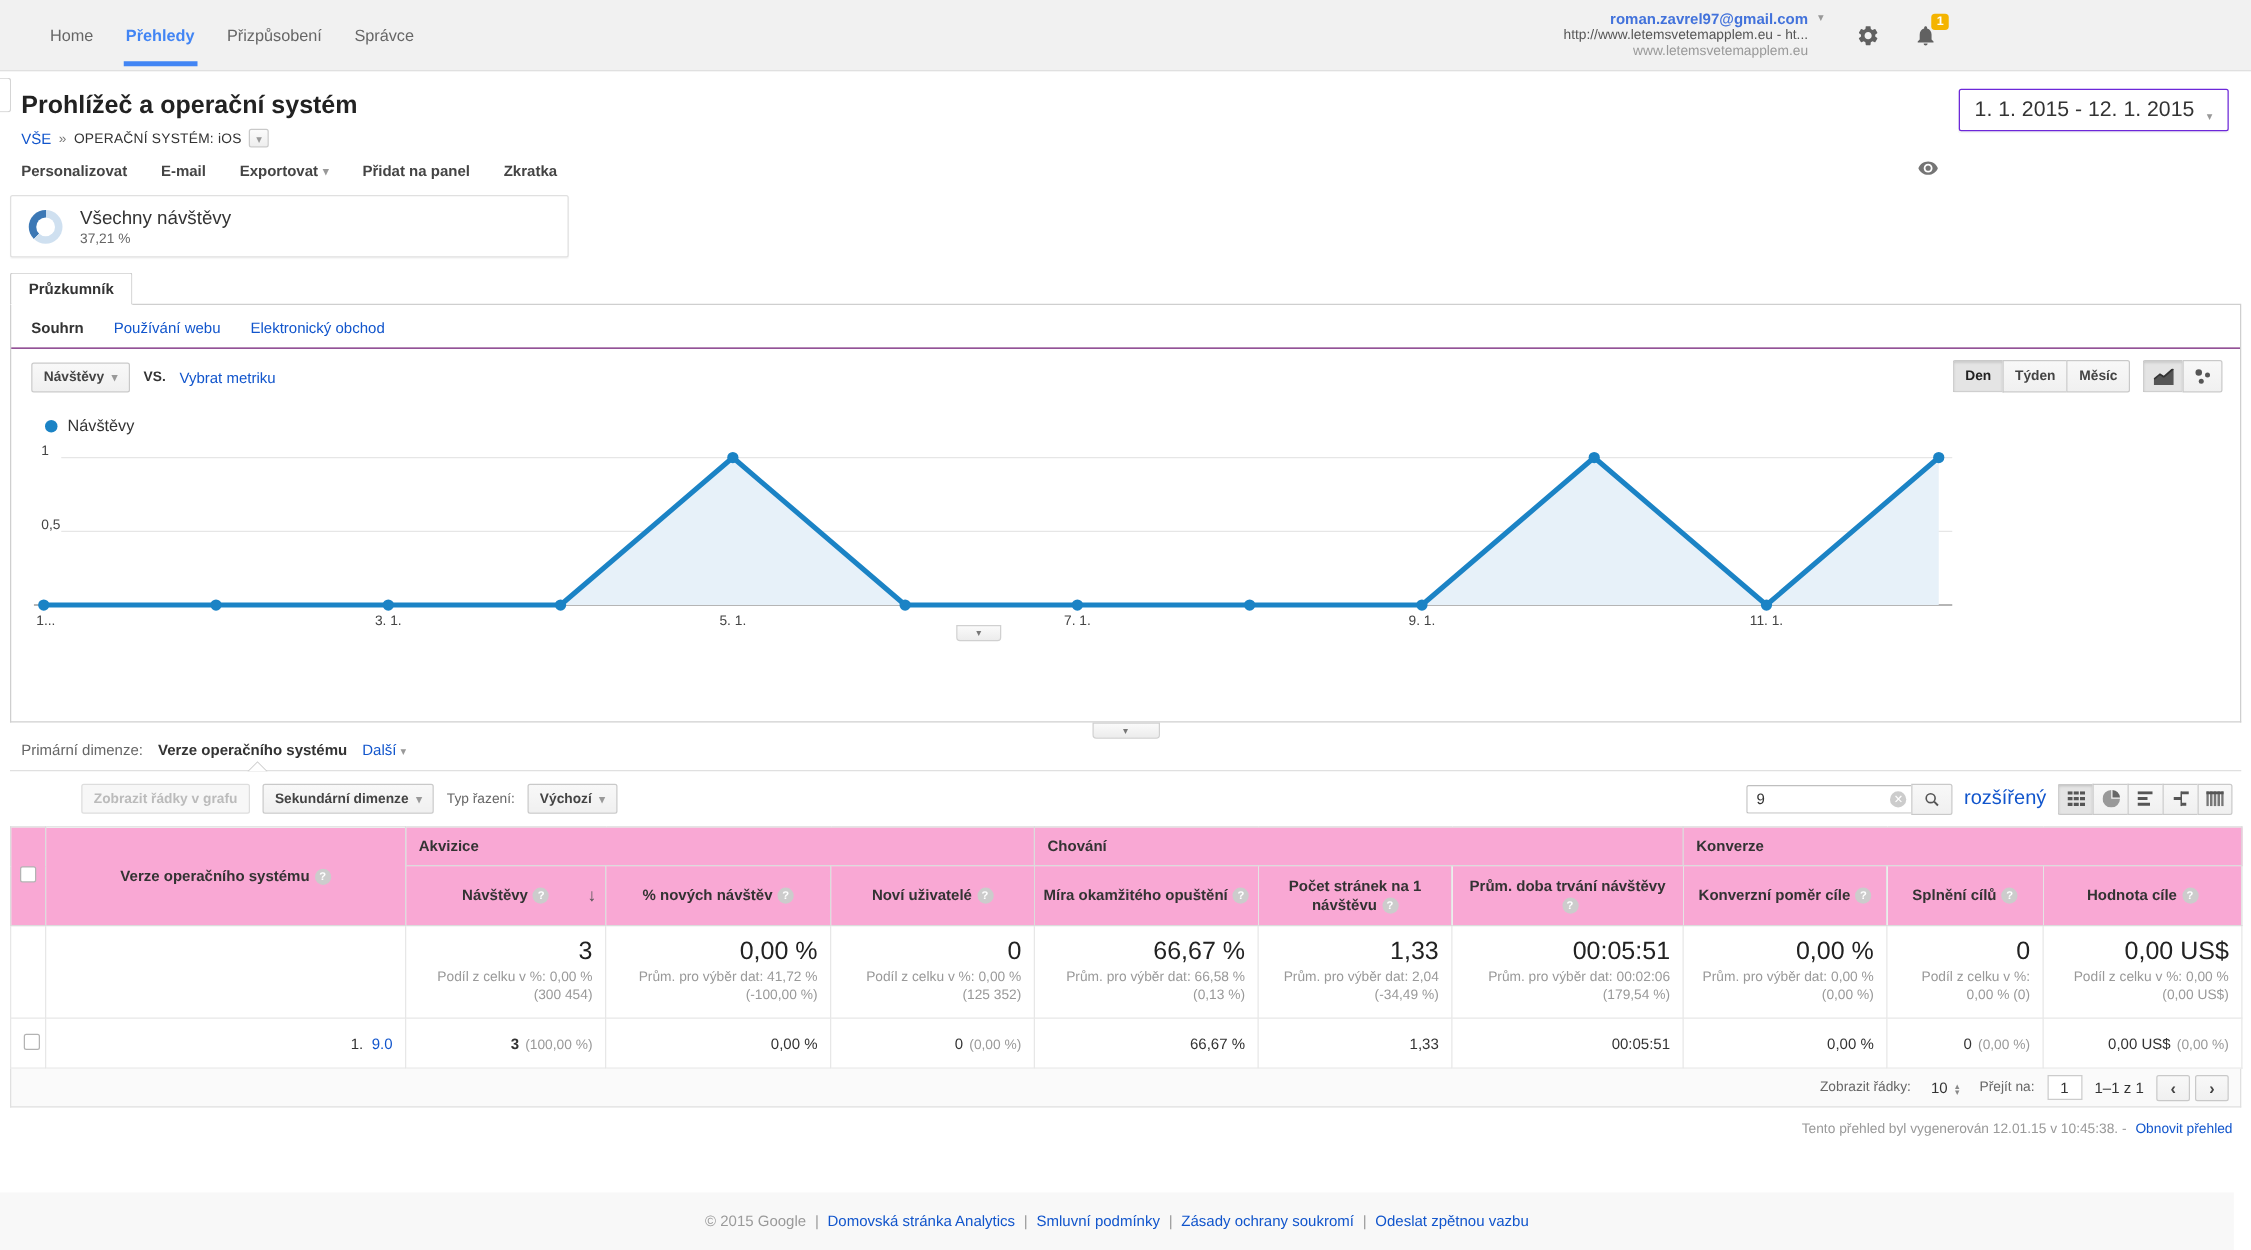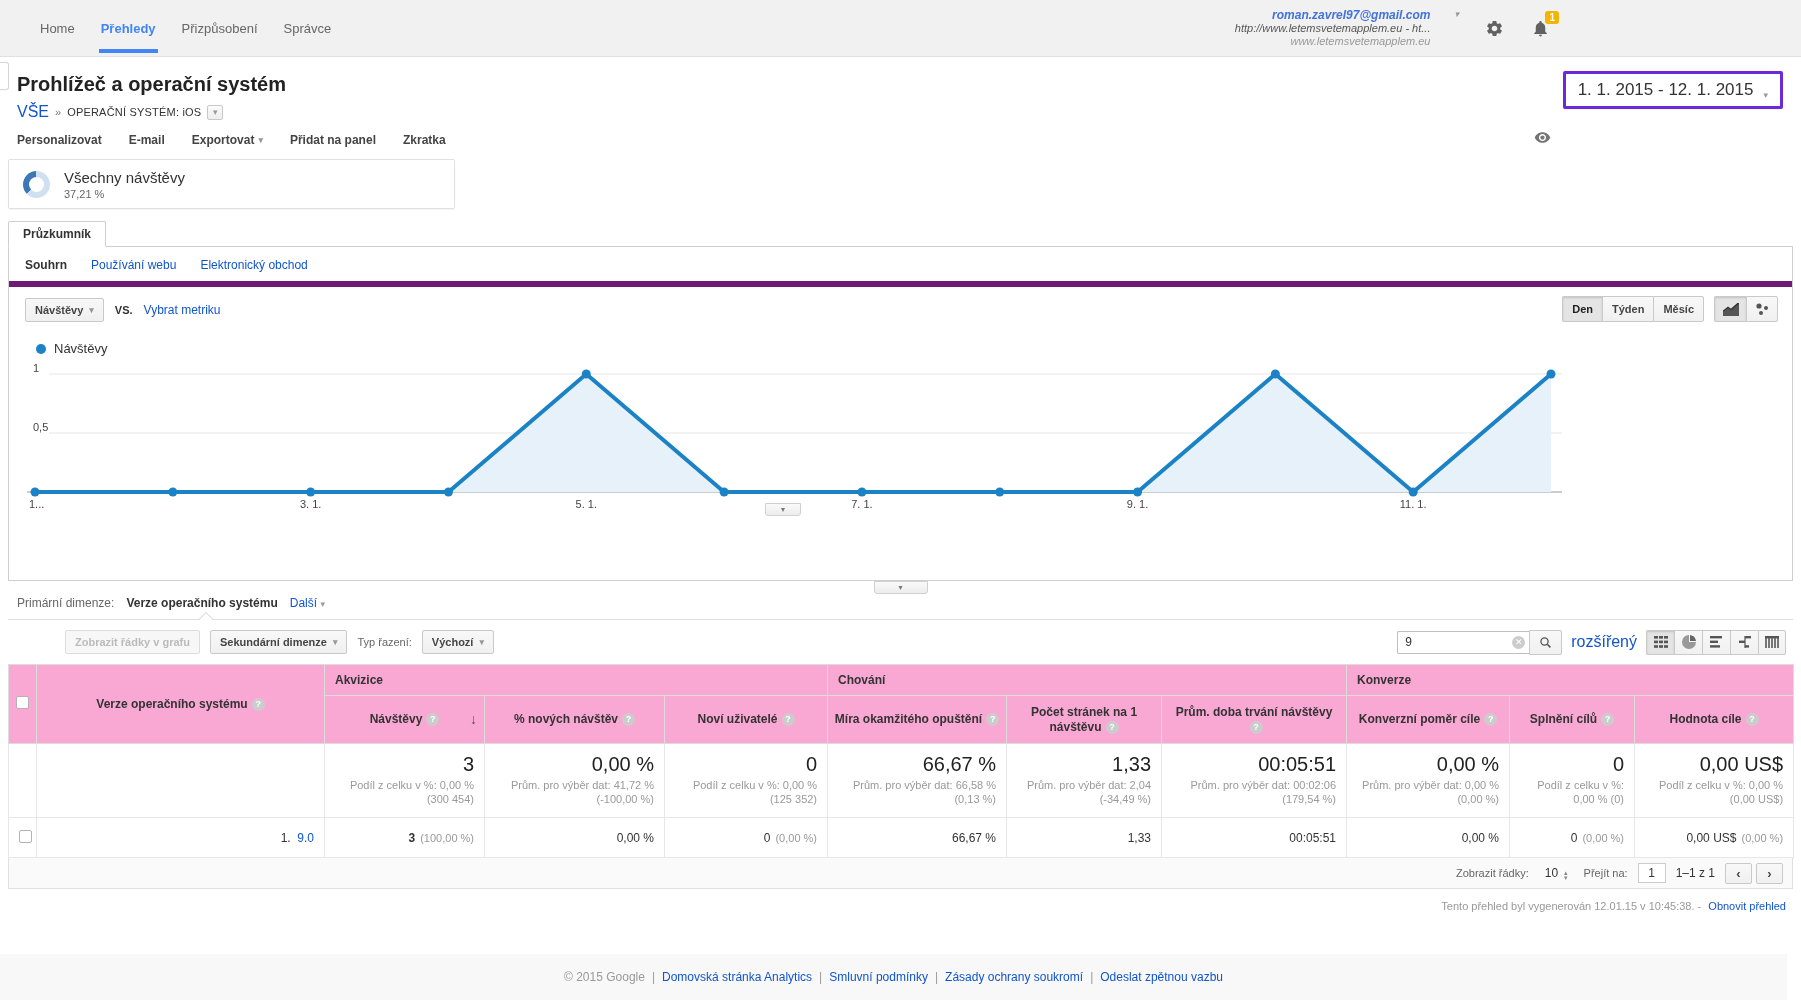--- a/index.html
+++ b/index.html
@@ -19,46 +19,46 @@
   .account .email { font-size:12px; font-weight:bold; color:#4272db; }
   .account .prop { font-size:11px; color:#555; }
   .account .view { font-size:11px; color:#999; }
   .iconbtn { position:relative; cursor:pointer; width:22px; height:22px; display:flex; align-items:center; justify-content:center; }
   .badge { position:absolute; top:-6px; right:-8px; background:#f4b400; color:#fff; font-size:10px; font-weight:bold; border-radius:3px; padding:1px 4px; }
 
   
   .header { position:relative; padding:16px 0 0 17px; }
   .page-title { font-size:20px; font-weight:bold; color:#222; }
   .breadcrumb { margin-top:7px; font-size:11px; display:flex; align-items:center; gap:6px; }
-  .breadcrumb .all { font-size:16px; }
+  .breadcrumb .all { font-size:12px; }
   .breadcrumb .sep { color:#777; }
   .breadcrumb .cur { color:#333; letter-spacing:.2px; }
   .minibtn { display:inline-flex; align-items:center; justify-content:center; width:16px; height:15px; background:linear-gradient(#fbfbfb,#eee); border:1px solid #c9c9c9; border-radius:2px; cursor:pointer; }
-  .date-range { position:absolute; right:18px; top:14px; background:#fff; border:3px solid #6d28d9; border-radius:2px; box-shadow:0 1px 1px rgba(0,0,0,.05); padding:6px 12px; font-size:17px; color:#333; display:flex; align-items:flex-end; gap:10px; cursor:pointer; }
+  .date-range { position:absolute; right:18px; top:14px; background:#fff; border:1px solid #6d28d9; border-radius:2px; box-shadow:0 1px 1px rgba(0,0,0,.05); padding:6px 12px; font-size:17px; color:#333; display:flex; align-items:flex-end; gap:10px; cursor:pointer; }
 
   
   .report-toolbar { position:relative; display:flex; gap:27px; padding:12px 0 10px 17px; font-size:12px; font-weight:bold; color:#444; }
   .report-toolbar .titem { cursor:pointer; display:flex; align-items:center; gap:4px; }
   .eye { position:absolute; right:250px; top:8px; }
 
   
   .segments { display:flex; gap:11px; margin:2px 8px 0; }
   .seg-card { width:447px; height:50px; background:#fff; border:1px solid #e0e0e0; border-radius:2px; display:flex; align-items:center; padding-left:14px; gap:14px; cursor:pointer; box-shadow:0 1px 1px rgba(0,0,0,.04); }
   .donut { width:27px; height:27px; border-radius:50%; background:conic-gradient(#cfe0f0 0deg 226deg, #3c78b5 226deg 360deg); position:relative; }
   .donut::after { content:""; position:absolute; inset:6px; background:#fff; border-radius:50%; }
   .seg-title { font-size:15px; color:#333; }
   .seg-sub { font-size:11px; color:#666; margin-top:2px; }
   .seg-add { width:444px; border:1px dashed #ccc; box-shadow:none; color:#757575; font-size:13px; }
   .ring { width:22px; height:22px; border:3px solid #ddd; border-radius:50%; }
 
   
   .tabstrip { margin:12px 8px 0; border-bottom:1px solid #cfcfcf; height:26px; position:relative; }
   .tab { position:absolute; left:0; bottom:-1px; background:#fff; border:1px solid #cfcfcf; border-bottom-color:#fff; border-radius:2px 2px 0 0; padding:5px 14px; font-size:12px; font-weight:bold; color:#333; cursor:pointer; }
   .panel { margin:0 8px; height:334px; background:#fff; border:1px solid #cfcfcf; border-top:none; position:relative; }
-  .subtabs { display:flex; gap:24px; padding:11px 16px 9px; font-size:12px; border-bottom:6px solid #701a75; }
+  .subtabs { display:flex; gap:24px; padding:11px 16px 9px; font-size:12px; border-bottom:1px solid #701a75; }
   .subtab { cursor:pointer; }
   .subtab.active { color:#333; font-weight:bold; }
   .metric-row { display:flex; align-items:center; gap:11px; padding:10px 16px; position:relative; height:46px; }
   .btn { display:inline-flex; align-items:center; gap:6px; padding:5px 9px; background:linear-gradient(#f8f8f8,#f0f0f0); border:1px solid #c9c9c9; border-radius:2px; font-size:11px; font-weight:bold; color:#444; cursor:pointer; white-space:nowrap; }
   .vs { font-size:11px; font-weight:bold; color:#333; }
   .metric-row .link { font-size:12px; }
   .right-controls { position:absolute; right:14px; top:9px; display:flex; gap:10px; }
   .segbtns { display:inline-flex; }
   .segbtns .btn { border-radius:0; border-right-width:0; }
   .segbtns .btn:first-child { border-radius:2px 0 0 2px; }
@@ -140,21 +140,21 @@
         <span>Přehledy</span>
       </div>
     <div class="topnav-item">
         <span>Přizpůsobení</span>
       </div>
     <div class="topnav-item">
         <span>Správce</span>
       </div>
   </div>
   <div class="topnav-right">
-    <div style="display:flex;gap:24px;font-style:italic;">
+    <div style="display:flex;gap:8px;">
       <div class="account">
         <div class="email">roman.zavrel97@gmail.com</div>
         <div class="prop">http://www.letemsvetemapplem.eu - ht...</div>
         <div class="view">www.letemsvetemapplem.eu</div>
       </div>
       <span class="caret">▾</span>
     </div>
     <div class="iconbtn">
       <svg class="ic" width="19" height="19" viewBox="0 0 24 24">
           <path fill="#616161" d="M19.14 12.94c.04-.3.06-.61.06-.94 0-.32-.02-.64-.07-.94l2.03-1.58c.18-.14.23-.41.12-.61l-1.92-3.32c-.12-.22-.37-.29-.59-.22l-2.39.96c-.5-.38-1.03-.7-1.62-.94l-.36-2.54c-.04-.24-.24-.41-.48-.41h-3.84c-.24 0-.43.17-.47.41l-.36 2.54c-.59.24-1.13.57-1.62.94l-2.39-.96c-.22-.08-.47 0-.59.22L2.74 8.87c-.12.21-.08.47.12.61l2.03 1.58c-.05.3-.09.63-.09.94s.02.64.07.94l-2.03 1.58c-.18.14-.23.41-.12.61l1.92 3.32c.12.22.37.29.59.22l2.39-.96c.5.38 1.03.7 1.62.94l.36 2.54c.05.24.24.41.48.41h3.84c.24 0 .44-.17.47-.41l.36-2.54c.59-.24 1.13-.56 1.62-.94l2.39.96c.22.08.47 0 .59-.22l1.92-3.32c.12-.22.07-.47-.12-.61l-2.01-1.58zM12 15.6c-1.98 0-3.6-1.62-3.6-3.6s1.62-3.6 3.6-3.6 3.6 1.62 3.6 3.6-1.62 3.6-3.6 3.6z"></path>

